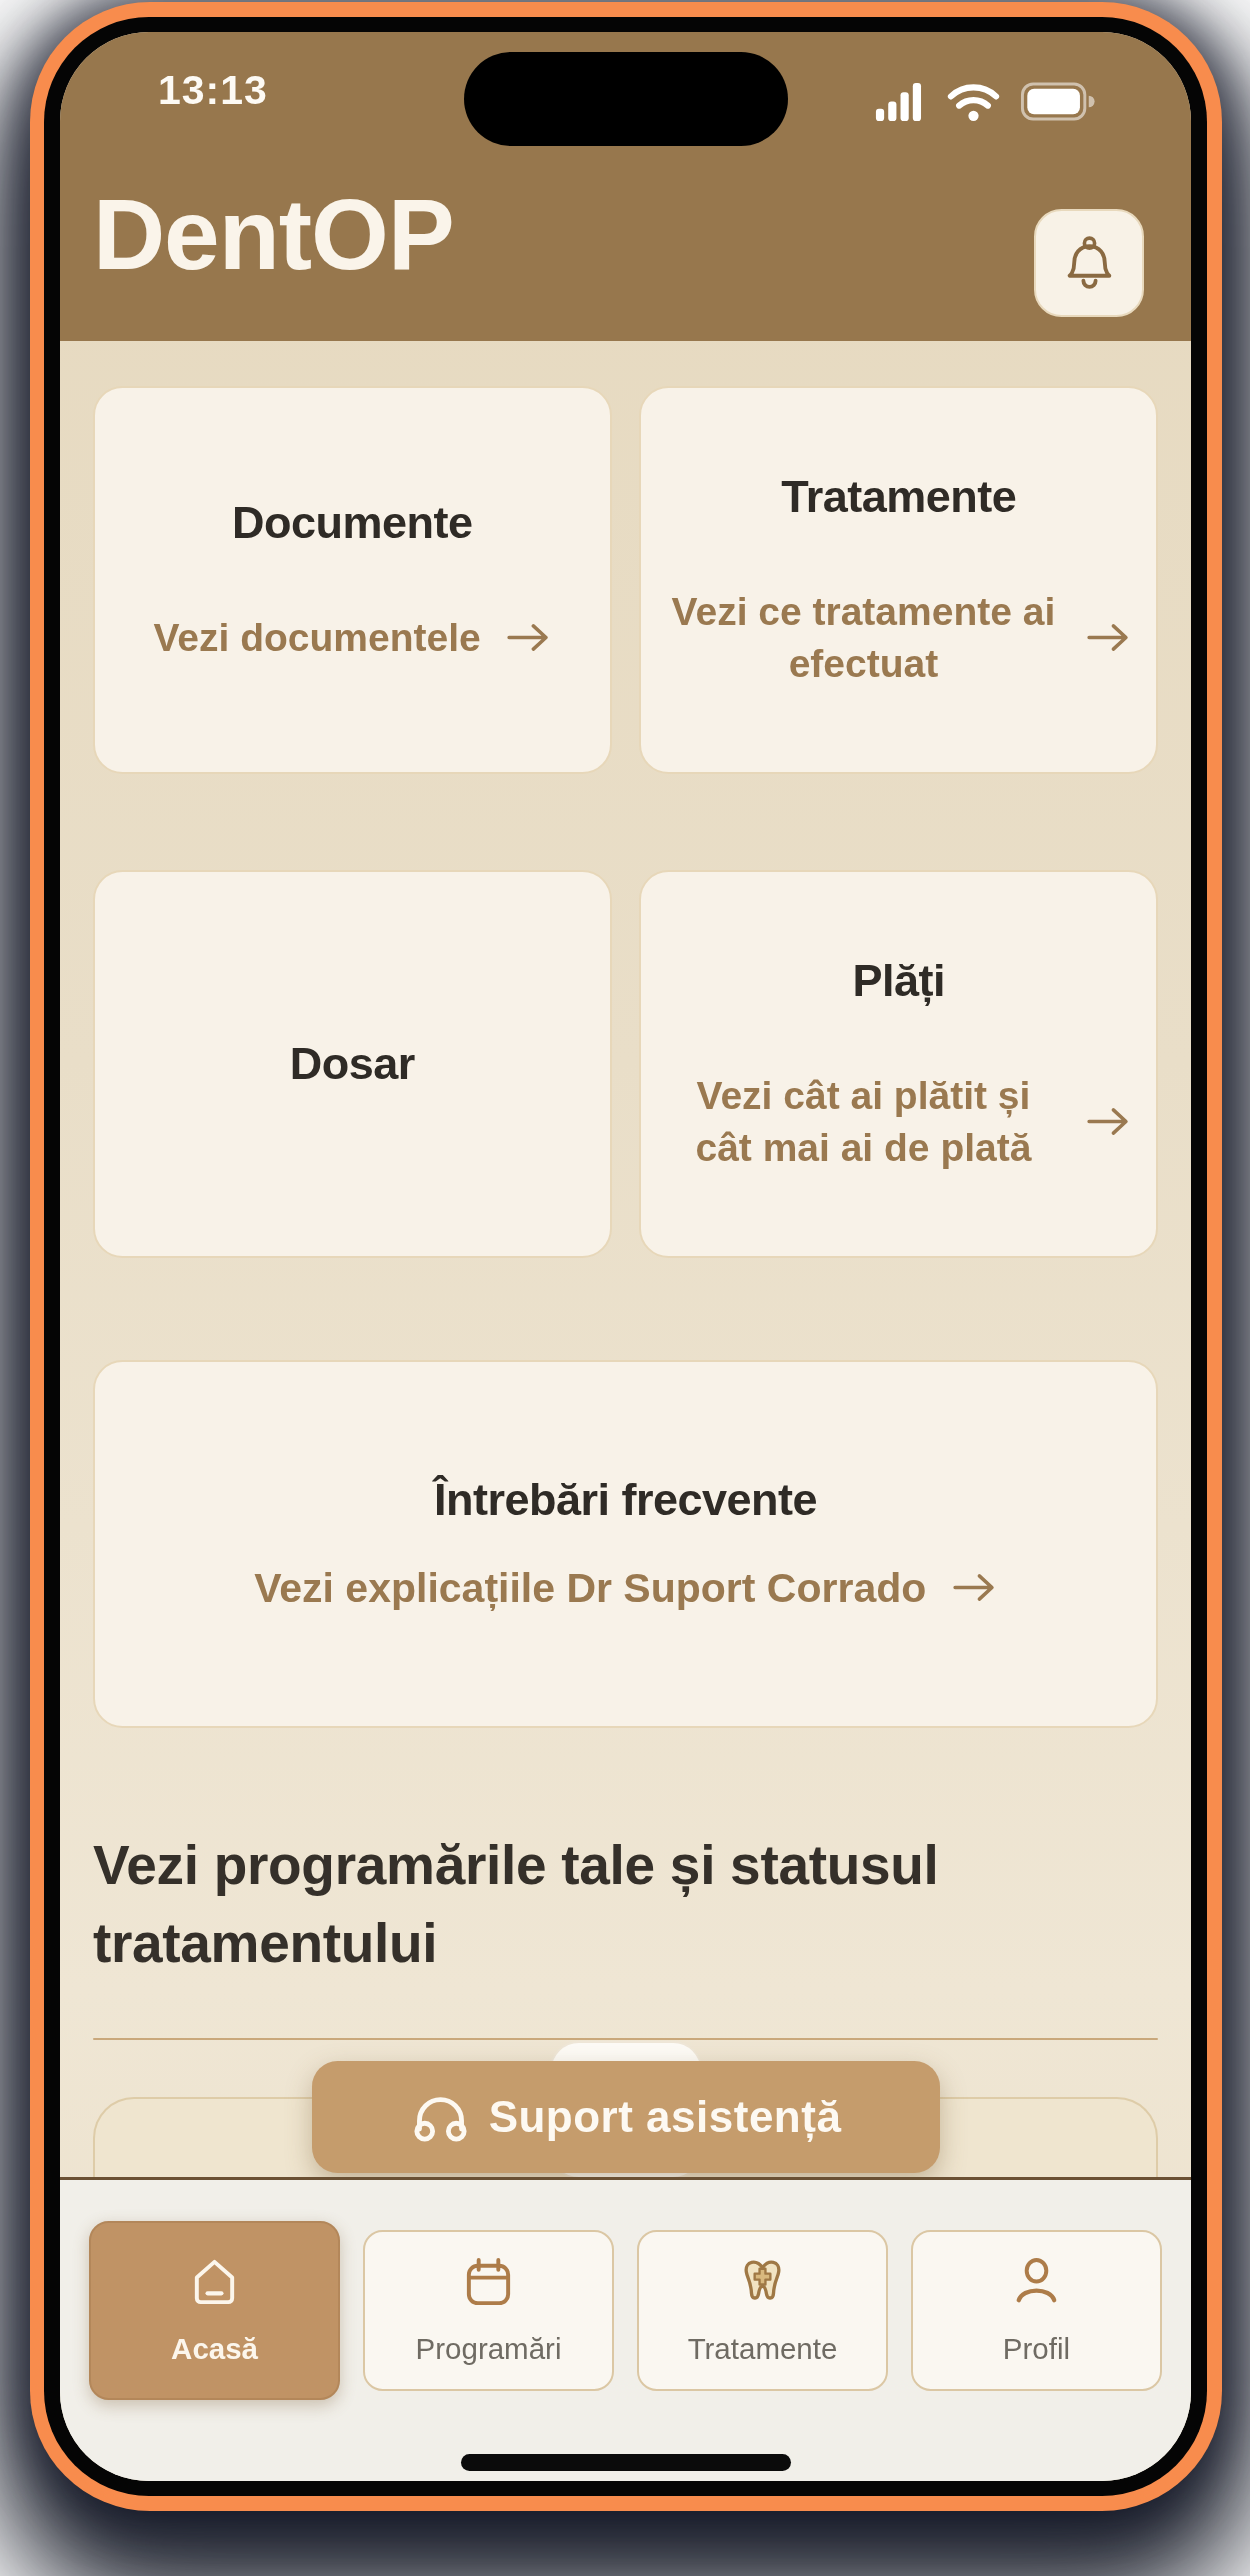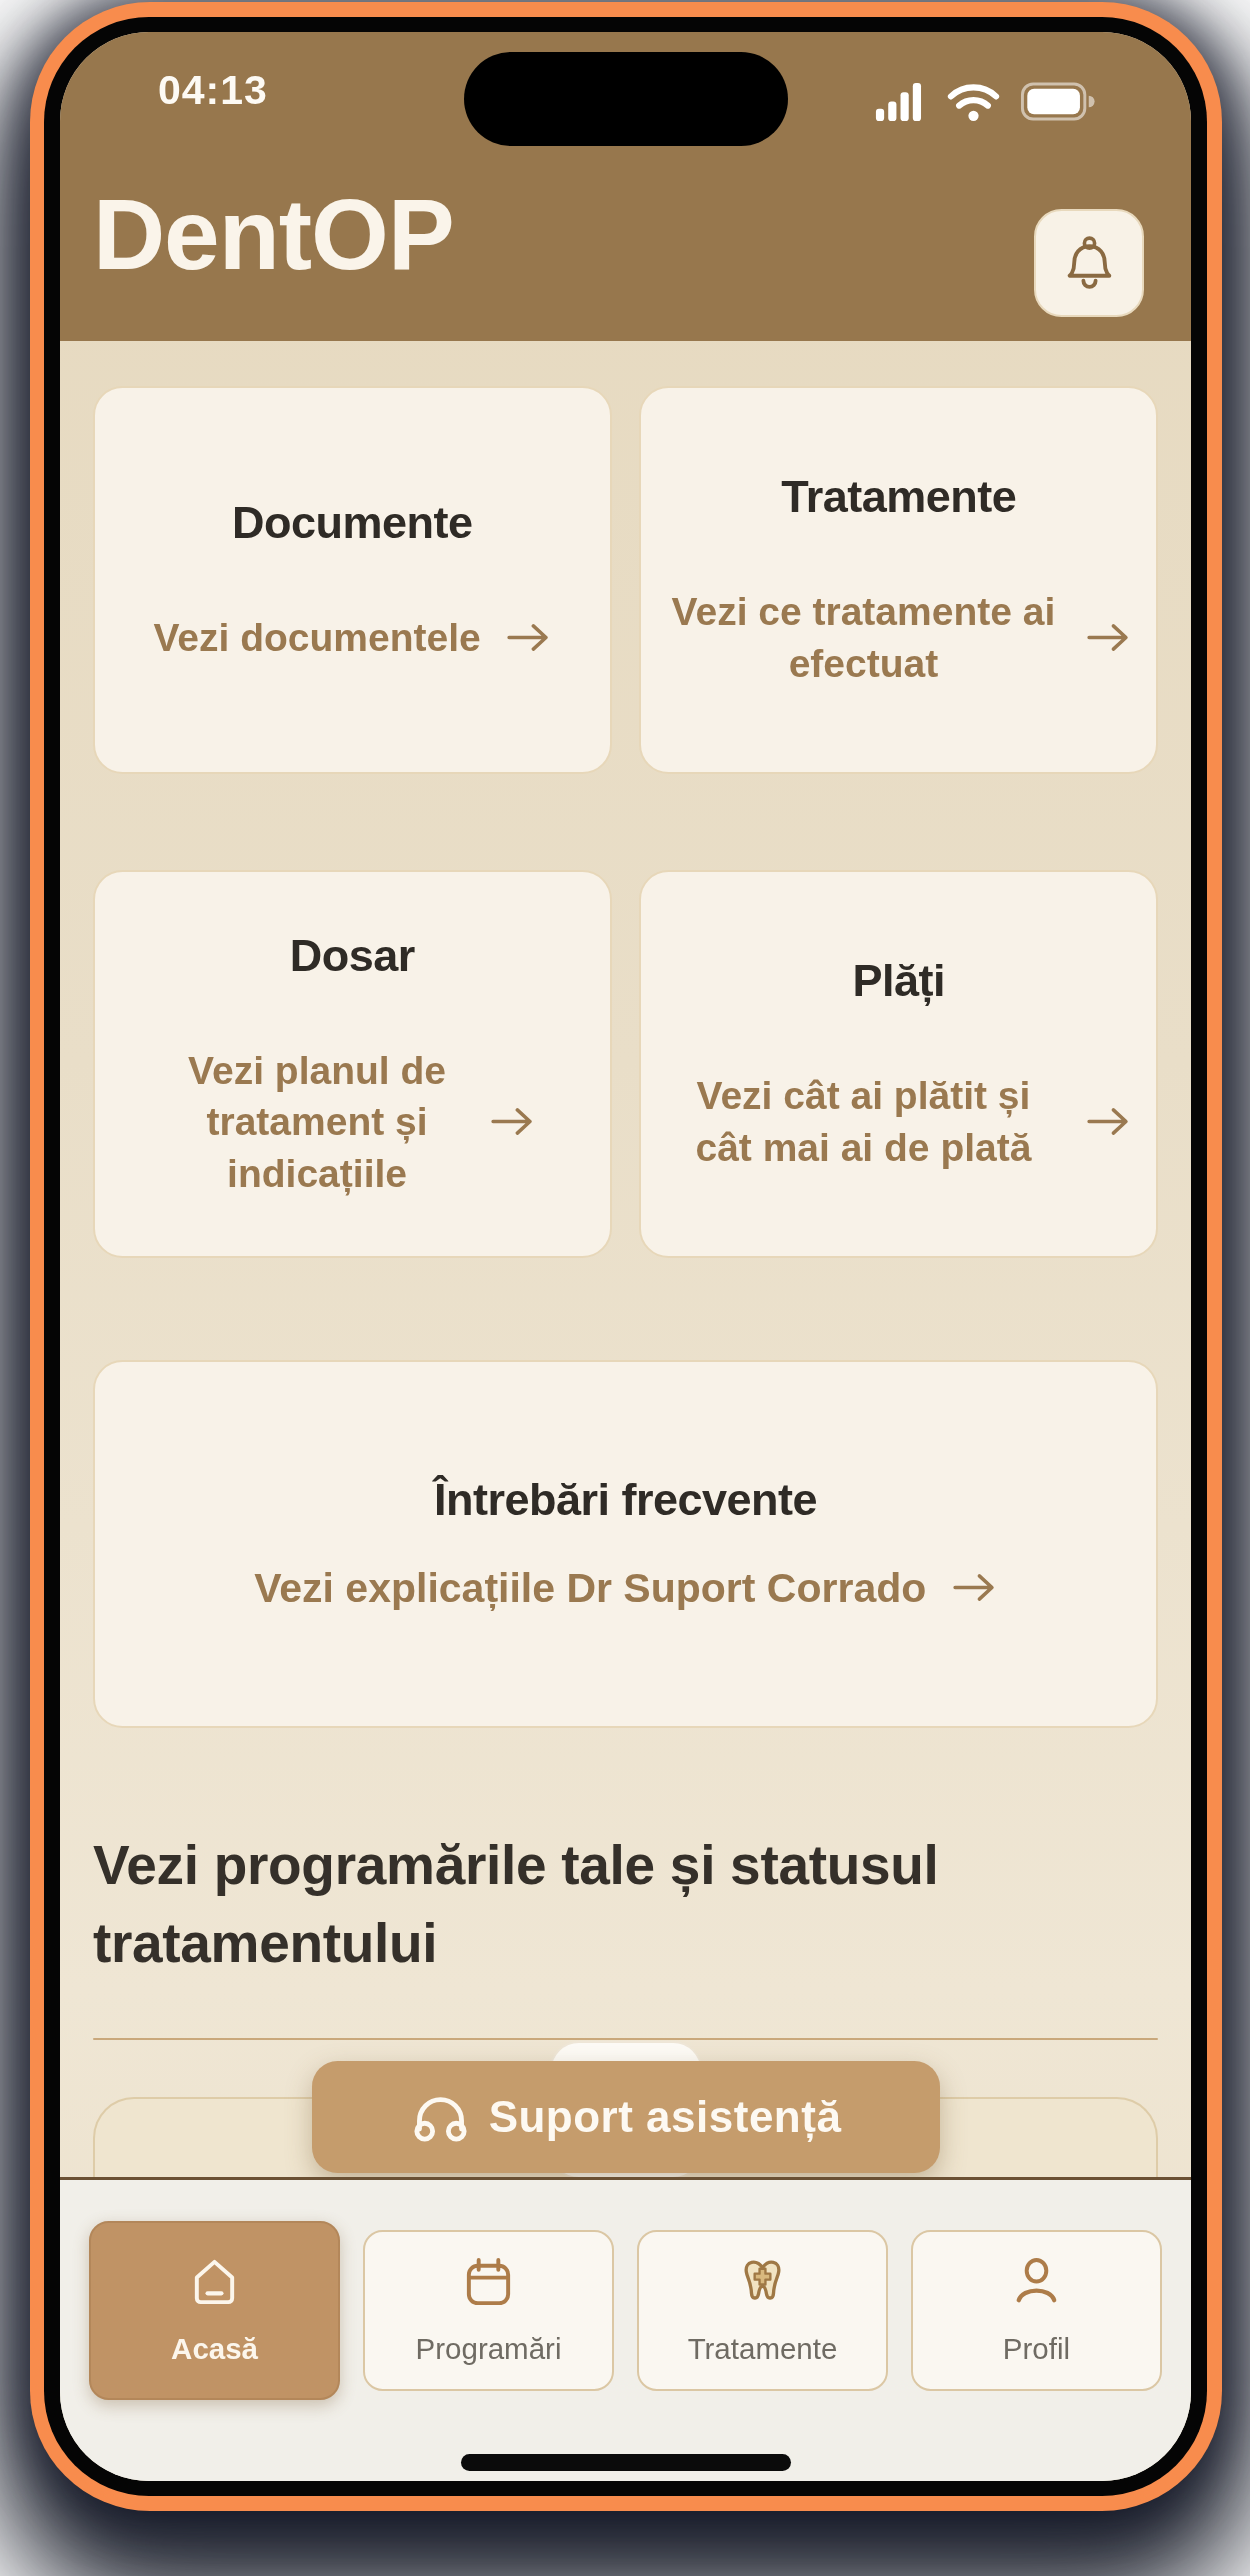--- a/index.html
+++ b/index.html
@@ -99,21 +99,21 @@
 </style>
 </head>
 <body>
 
 <div class="stage">
   <div class="phone">
     <div class="bezel">
       <div class="screen">
 
         <header class="app-header">
-          <span class="status-time">04:13</span>
+          <span class="status-time">13:13</span>
           <div class="dynamic-island"></div>
           <div class="status-icons">
             <svg width="53" height="41" viewBox="0 0 46 40">
               <rect x="0" y="27" width="8" height="12" rx="3" fill="#fff"></rect>
               <rect x="12" y="20" width="8" height="19" rx="3" fill="#fff"></rect>
               <rect x="24" y="11" width="8" height="28" rx="3" fill="#fff"></rect>
               <rect x="36" y="2" width="8" height="37" rx="3" fill="#fff"></rect>
             </svg>
             <svg width="55" height="41" viewBox="0 0 52 40">
               <path d="M4 15 a32 32 0 0 1 44 0" fill="none" stroke="#fff" stroke-width="6" stroke-linecap="round"></path>
@@ -155,26 +155,20 @@
               <div class="card-link-row">
                 <span class="card-link-text">Vezi ce tratamente ai efectuat</span>
                 <svg class="arrow-svg" width="45" height="33" viewBox="0 0 46 34">
                   <path d="M3 17 H40 M28 5 L41 17 L28 29" fill="none" stroke="#9A7950" stroke-width="3.6" stroke-linecap="round" stroke-linejoin="round"></path>
                 </svg>
               </div>
             </div>
 
             <div class="card card-dosar">
               <div class="card-title">Dosar</div>
-              <div class="card-link-row">
-                <span class="card-link-text">Vezi planul de tratament și indicațiile</span>
-                <svg class="arrow-svg" width="45" height="33" viewBox="0 0 46 34">
-                  <path d="M3 17 H40 M28 5 L41 17 L28 29" fill="none" stroke="#9A7950" stroke-width="3.6" stroke-linecap="round" stroke-linejoin="round"></path>
-                </svg>
-              </div>
             </div>
 
             <div class="card card-plati">
               <div class="card-title">Plăți</div>
               <div class="card-link-row">
                 <span class="card-link-text">Vezi cât ai plătit și cât mai ai de plată</span>
                 <svg class="arrow-svg" width="45" height="33" viewBox="0 0 46 34">
                   <path d="M3 17 H40 M28 5 L41 17 L28 29" fill="none" stroke="#9A7950" stroke-width="3.6" stroke-linecap="round" stroke-linejoin="round"></path>
                 </svg>
               </div>

